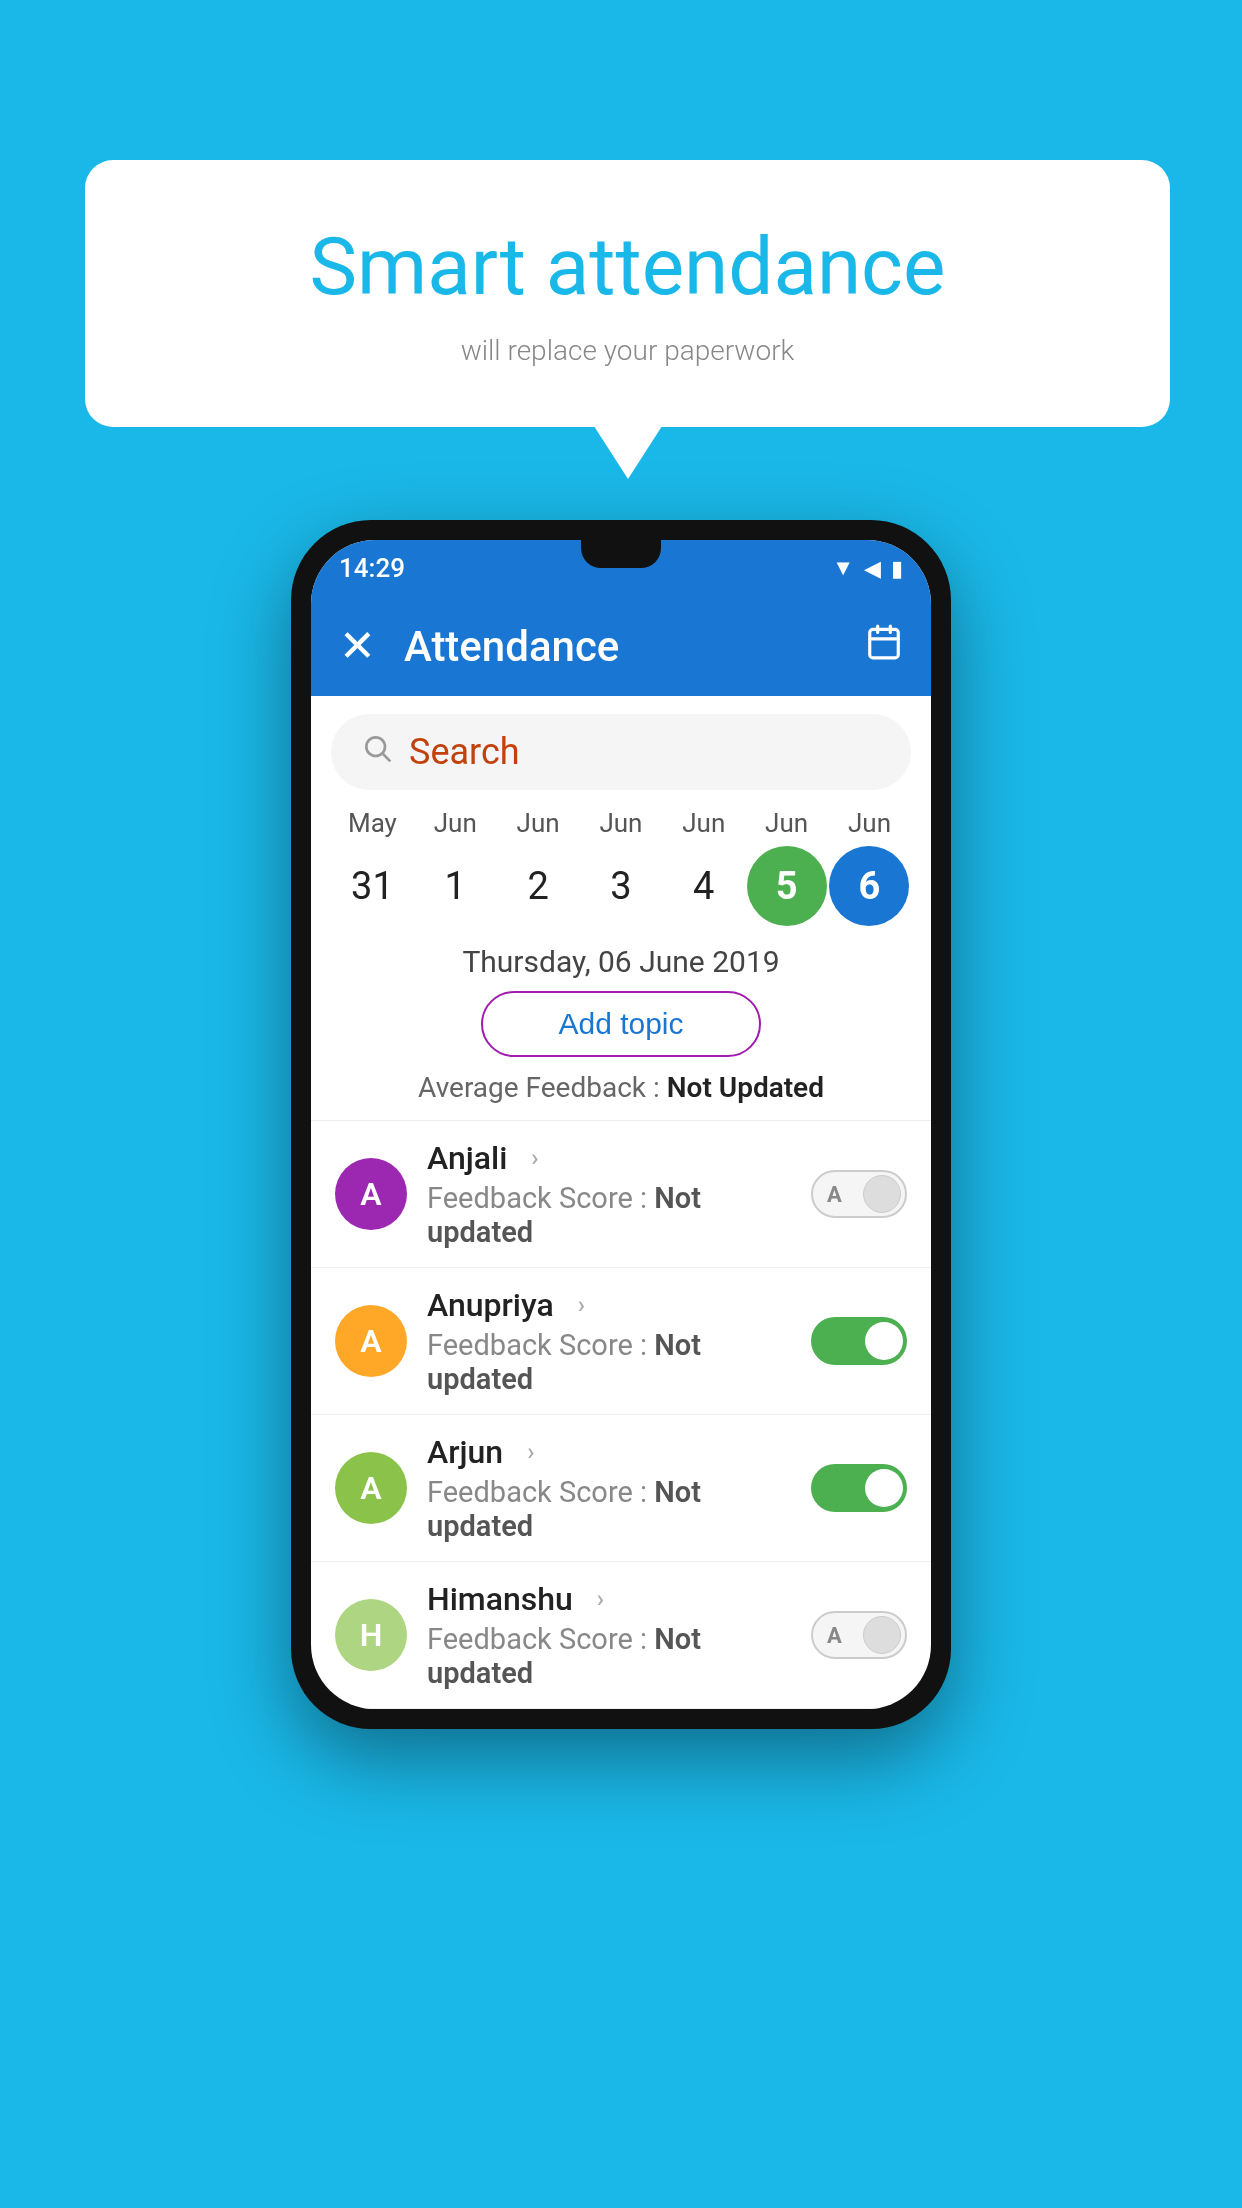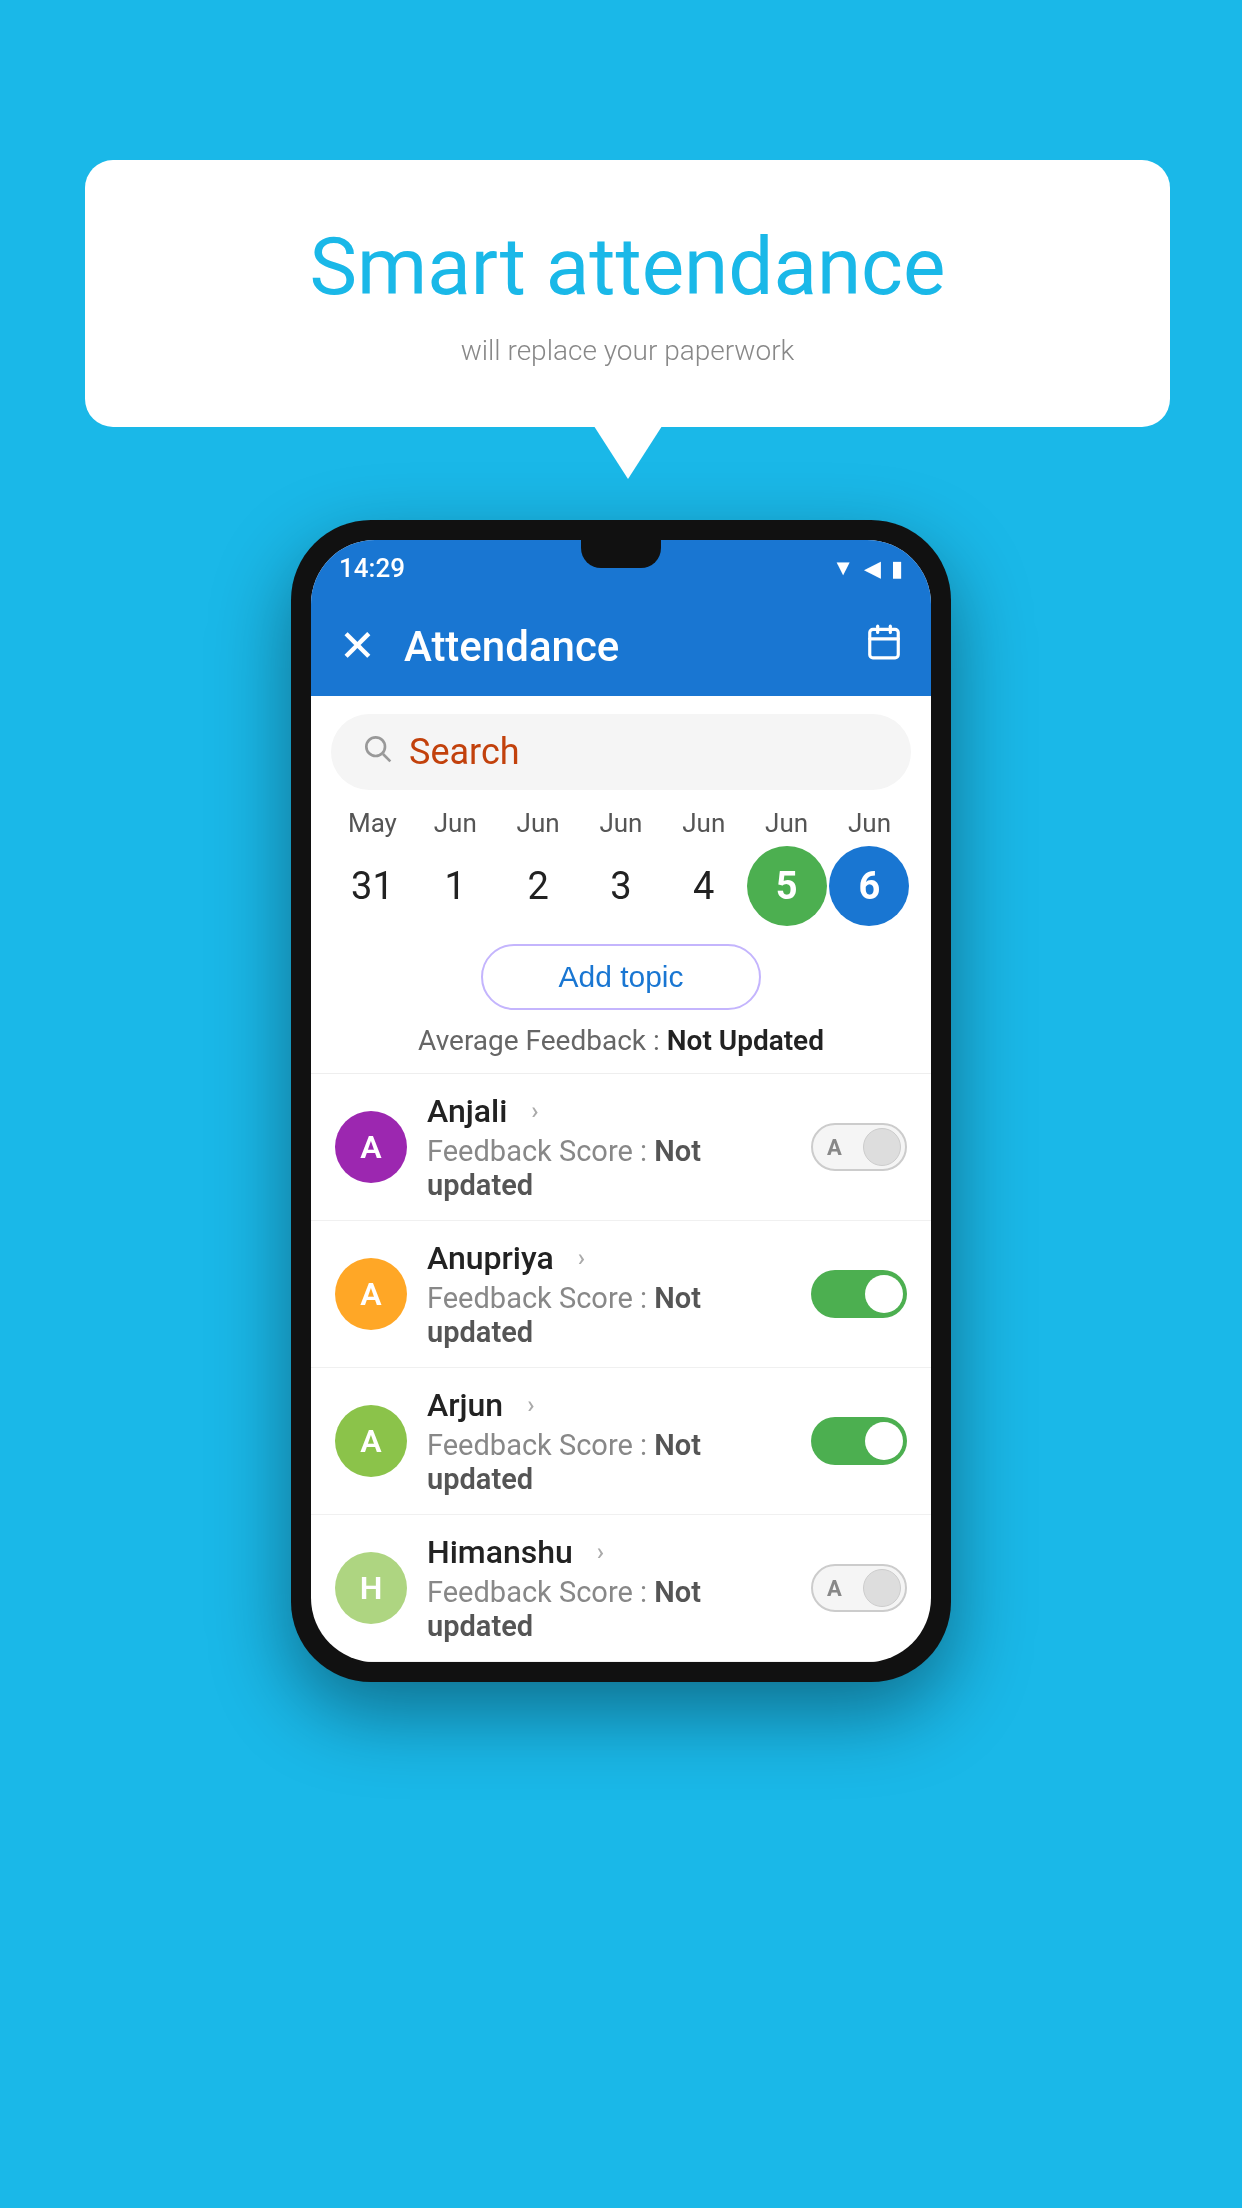--- a/index.html
+++ b/index.html
@@ -227,21 +227,21 @@
       text-align: center;
       font-size: 30px;
       color: #444;
       margin: 10px 0 12px;
     }
 
     
     .add-topic-btn {
       display: block;
       margin: 0 auto 14px;
-      border: 2px solid #c4b5fd;
+      border: 2px solid #a21caf;
       background: white;
       color: #1976d2;
       font-size: 30px;
       padding: 14px 52px;
       border-radius: 50px;
       cursor: pointer;
       text-align: center;
       width: 280px;
     }
 
@@ -432,20 +432,21 @@
           <span class="cal-date">31</span>
           <span class="cal-date">1</span>
           <span class="cal-date">2</span>
           <span class="cal-date">3</span>
           <span class="cal-date">4</span>
           <span class="cal-date today">5</span>
           <span class="cal-date selected">6</span>
         </div>
       </div>
 
+      <div class="date-label">Thursday, 06 June 2019</div>
 
       <button class="add-topic-btn">Add topic</button>
 
       <div class="avg-feedback">
         <span>Average Feedback :</span>
         <strong>Not Updated</strong>
       </div>
 
       <div class="student-list">
 

